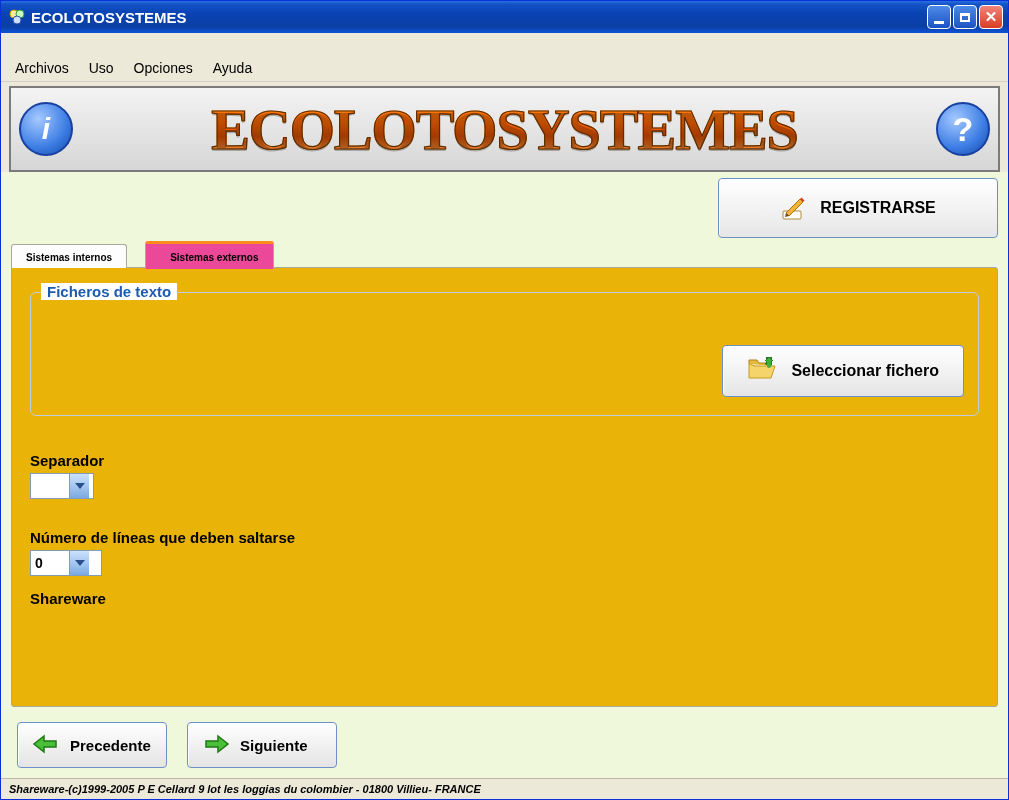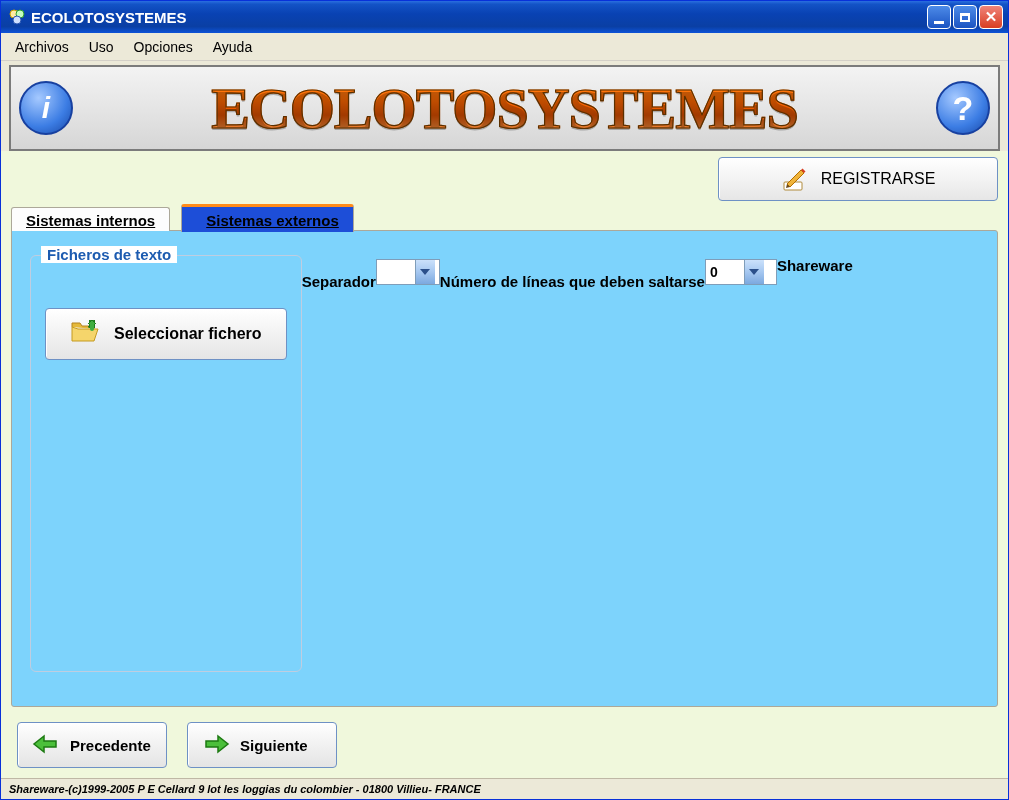--- a/index.html
+++ b/index.html
@@ -36,20 +36,21 @@
   .tb-close span { font-family: Arial; font-size:15px; }
 
   
   .menubar {
     height: 28px;
     background: #ece9d8;
     border-bottom: 1px solid #d4d0c8;
     display: flex; align-items: center;
     padding-left: 4px;
     font-size: 14px;
+    margin-top: 21px;
   }
   .menu-item { padding: 2px 10px; cursor:pointer; }
 
   
   .banner-wrap {
     background:#ece9d8;
     padding: 4px 8px 0 8px;
   }
   .banner {
     height: 86px;
@@ -86,57 +87,57 @@
     position: relative;
   }
 
   .register-row { display:flex; justify-content:flex-end; margin-bottom:2px; }
   .big-btn {
     border: 1px solid #6e91c5;
     border-radius: 4px;
     background: linear-gradient(to bottom, #ffffff 0%, #f3f3f3 50%, #e6e6e6 100%);
     padding: 6px 20px;
     display:flex; align-items:center; gap:12px;
-    font-size: 16px; font-weight: normal;
-    cursor:pointer; min-width:280px; height:44px;
+    font-size: 16px; font-weight: bold;
+    cursor:pointer; min-width:280px; height:60px;
     justify-content:center;
     box-shadow: inset 1px 1px 0 #fff;
   }
   .pencil-icon { width:28px; height:28px; position:relative; display:inline-block;}
   .pencil-icon svg { width:28px; height:28px; }
 
   
   .tab-strip {
     display:flex; align-items:flex-end;
     height:28px; position:relative; z-index:2;
   }
   .tab {
     background:#fdfdfd;
     border:1px solid #aca899;
     border-bottom:none;
     padding: 4px 14px 3px 14px;
-    font-size: 15px; font-weight:bold;
+    font-size: 10px; font-weight:bold;
     border-radius: 3px 3px 0 0;
-    margin-right:11px; cursor:pointer;
-    height: 24px; display:flex; align-items:center;text-decoration:underline;
+    margin-right:18px; cursor:pointer;
+    height: 24px; display:flex; align-items:center;
   }
   .tab.active {
     border-top: 3px solid #ff8c1a;
     height: 28px;
-    background:#1d4ed8;
+    background:#ec4899;
     position:relative; top:1px;padding-left:24px;
   }
   .tab-panel {
     flex:1;
-    background:#7dd3fc;
+    background:#eab308;
     border:1px solid #aca899;
     position:relative; top:-1px; z-index:1;
     padding: 24px 18px 16px 18px;
     border-radius: 0 3px 3px 3px;
-    display:flex; 
+    display:flex; flex-direction:column;
   }
 
   
   .groupbox {
     border:1px solid #bfcde0;
     border-radius: 6px;
     padding: 16px 14px 18px 14px;
     position:relative; margin-bottom:18px;
   }
   .group-title {

